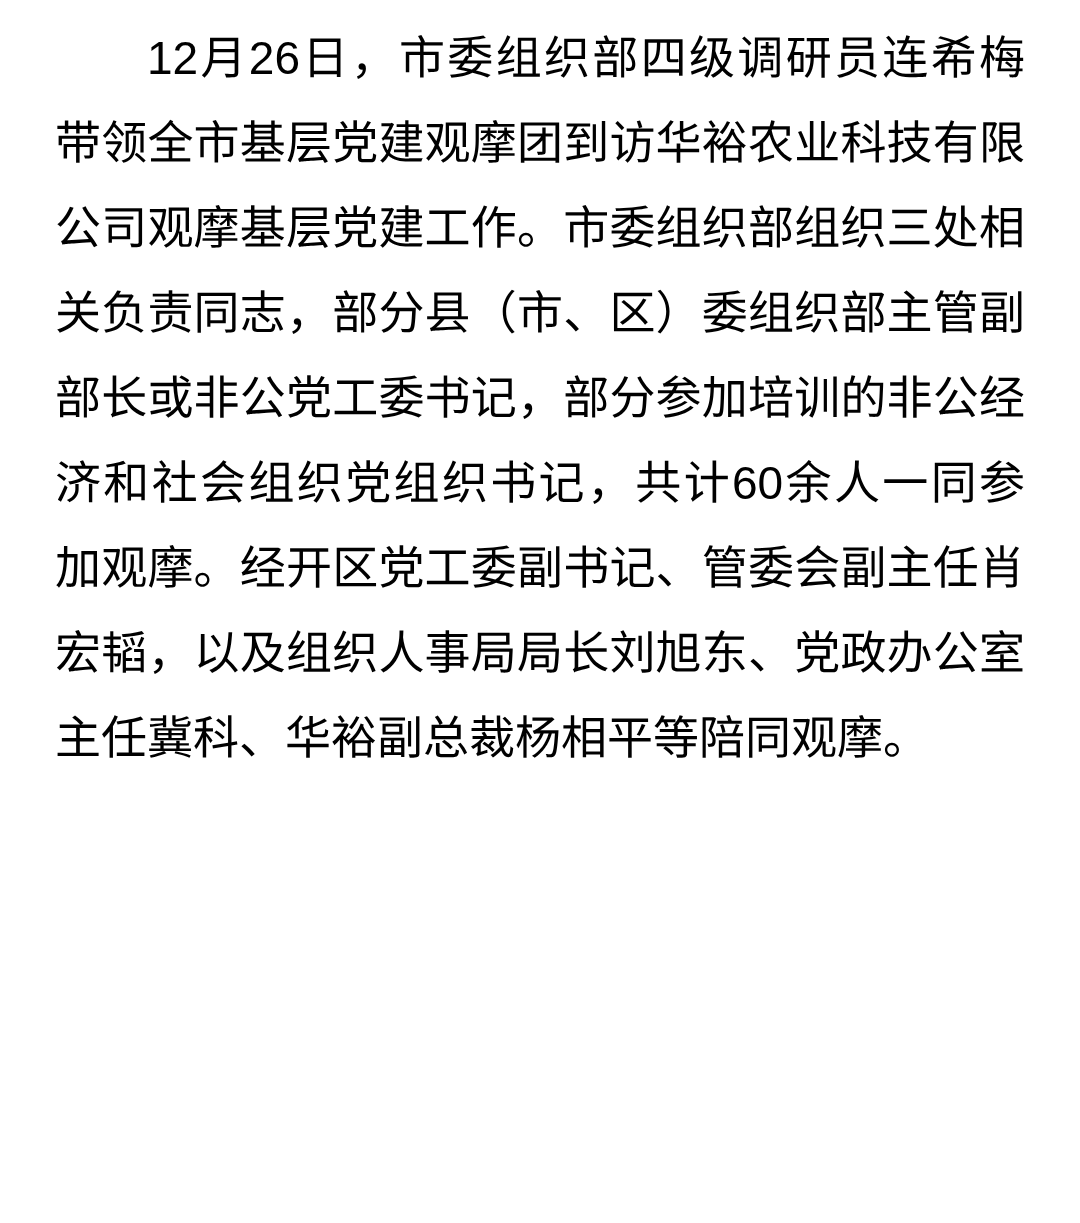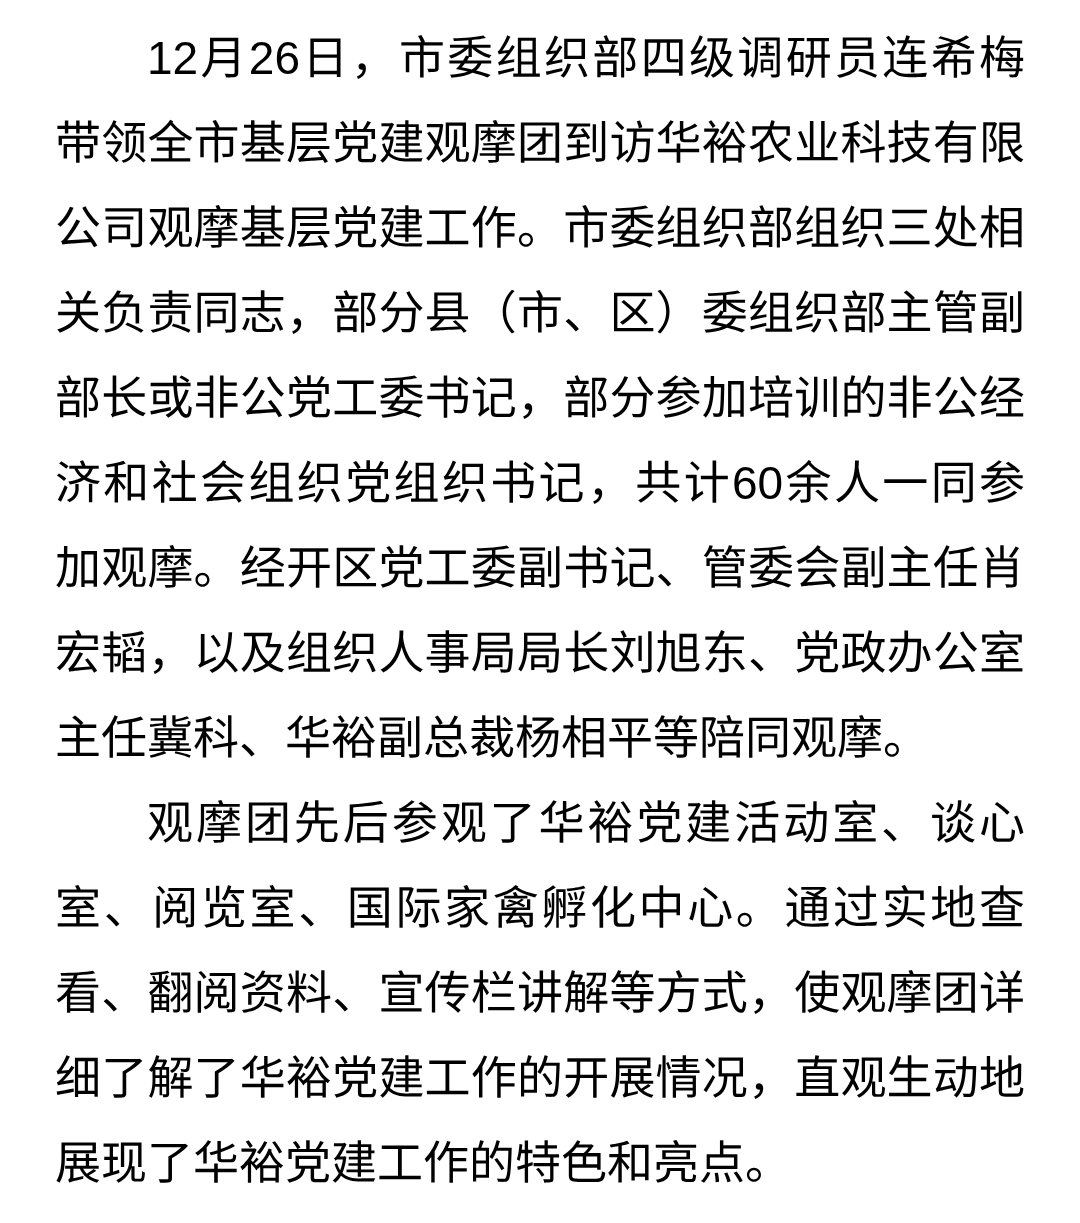--- a/index.html
+++ b/index.html
@@ -33,15 +33,14 @@
     text-indent: 2em;
     word-break: break-all;
   }
 </style>
 </head>
 <body>
 
 <div class="page">
   <div class="article">
     <p>12月26日，市委组织部四级调研员连希梅带领全市基层党建观摩团到访华裕农业科技有限公司观摩基层党建工作。市委组织部组织三处相关负责同志，部分县（市、区）委组织部主管副部长或非公党工委书记，部分参加培训的非公经济和社会组织党组织书记，共计60余人一同参加观摩。经开区党工委副书记、管委会副主任肖宏韬，以及组织人事局局长刘旭东、党政办公室主任冀科、华裕副总裁杨相平等陪同观摩。</p>
-    <p>观摩团先后参观了华裕党建活动室、谈心室、阅览室、国际家禽孵化中心。通过实地查看、翻阅资料、宣传栏讲解等方式，使观摩团详细了解了华裕党建工作的开展情况，直观生动地展现了华裕党建工作的特色和亮点。</p>
   </div>
 </div>
 
 </body></html>

